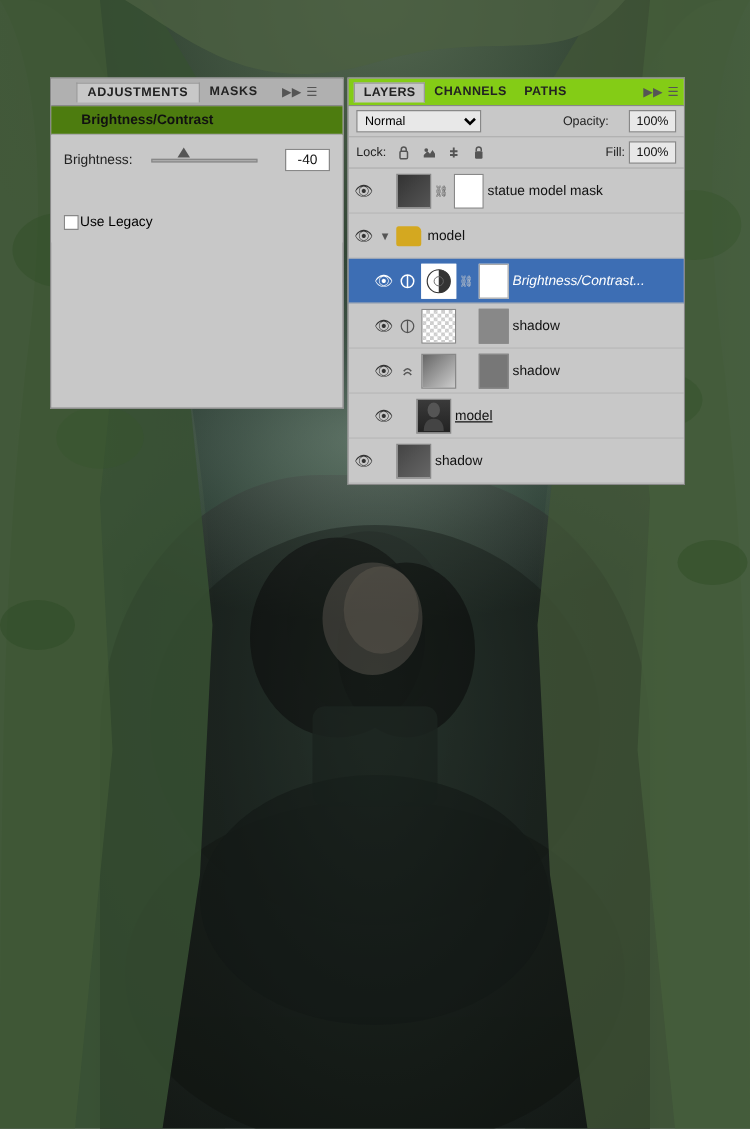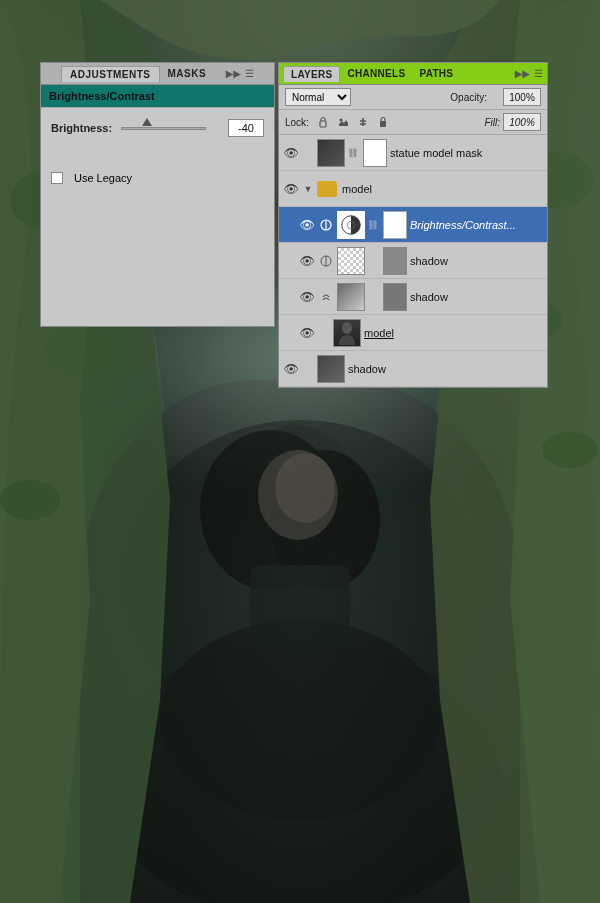--- a/index.html
+++ b/index.html
@@ -59,44 +59,43 @@
 
     .panel-tab-icons {
       margin-left: auto;
       display: flex;
       gap: 4px;
       color: #555;
       font-size: 10px;
     }
 
     .panel-title {
-      padding: 5px 8px;
+      padding: 5px 24px;
       font-size: 11px;
       font-weight: bold;
       color: #111;
-      background: #0f766e;
+      background: #4d7c0f;
       border-bottom: 1px solid #aaa;
     }
 
     .panel-body {
       padding: 10px 10px;
       background: #c8c8c8;
     }
 
     .slider-row {
       display: flex;
       align-items: center;
       margin-bottom: 8px;
     }
 
     .slider-label {
       width: 70px;
       color: #222;
       font-size: 11px;
-      font-weight: bold;
     }
 
     .slider-track-container {
       flex: 1;
       position: relative;
       height: 20px;
       display: flex;
       align-items: center;
     }
 
@@ -129,21 +128,21 @@
       color: #111;
       display: flex;
       align-items: center;
       justify-content: center;
       margin-left: 22px;
     }
 
     .checkbox-row {
       display: flex;
       align-items: center;
-      gap: 11px;
+      gap: 1px;
       margin-top: 14px;
     }
 
     .checkbox-box {
       width: 12px;
       height: 12px;
       border: 1px solid #888;
       background: #fff;
     }
 
@@ -193,21 +192,21 @@
     .blend-row {
       display: flex;
       align-items: center;
       padding: 3px 6px;
       gap: 4px;
       border-bottom: 1px solid #aaa;
       background: #c8c8c8;
     }
 
     .blend-select {
-      width: 66px;
+      width: 100px;
       height: 18px;
       font-size: 10px;
       background: #e8e8e8;
       border: 1px solid #888;
       padding: 0 2px;
     }
 
     .opacity-group {
       display: flex;
       align-items: center;
@@ -263,21 +262,20 @@
       font-size: 10px;
       color: #444;
       cursor: pointer;
     }
 
     .fill-group {
       display: flex;
       align-items: center;
       gap: 3px;
       margin-left: auto;
-      font-style: italic;
     }
 
     .fill-label {
       font-size: 10px;
       color: #222;
     }
 
     .fill-value {
       width: 38px;
       height: 18px;

